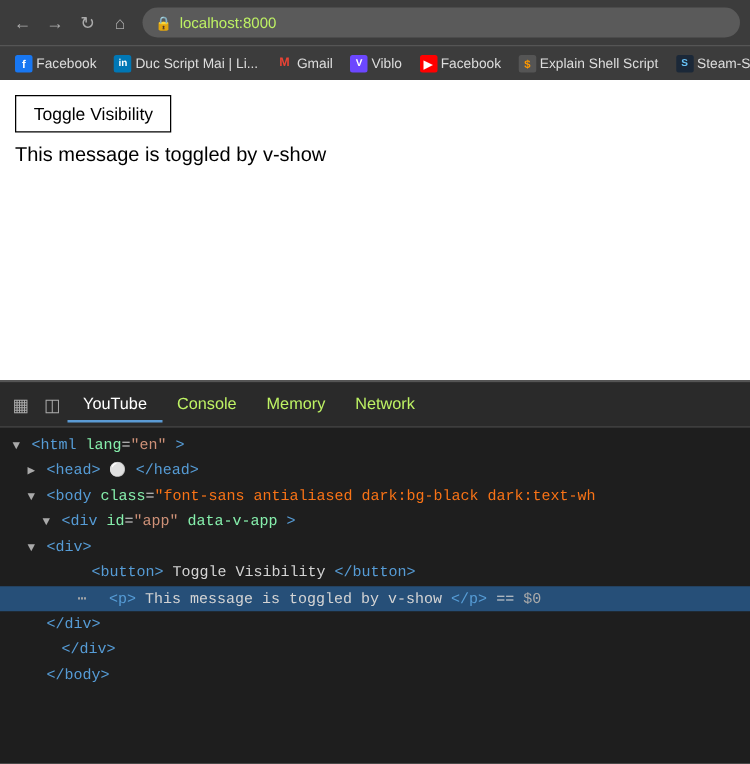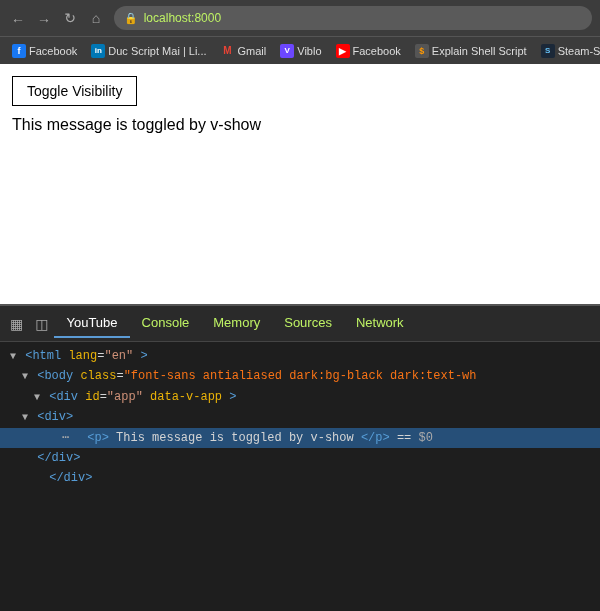--- a/index.html
+++ b/index.html
@@ -152,21 +152,21 @@
       padding: 0 8px;
       white-space: nowrap;
     }
     .dt-indent-1 { padding-left: 20px; }
     .dt-indent-2 { padding-left: 32px; }
     .dt-indent-3 { padding-left: 20px; }
     .dt-indent-4 { padding-left: 56px; }
     .dt-line.selected { background: #264f78; }
 
     .tag { color: #569cd6; }
-    .attr-name { color: #eab308; }
+    .attr-name { color: #86efac; }
     .attr-value { color: #ce9178; }
     .text-content { color: #d4d4d4; }
     .string-orange { color: #f97316; }
     .dollar { color: #aaa; }
     .equals { color: #d4d4d4; }
 
     .dt-bullet {
       display: inline-block;
       width: 10px;
       text-align: center;
@@ -244,37 +244,40 @@
     <div class="tab-item active">
       <span>YouTube</span>
     </div>
     <div class="tab-item">
       <span>Console</span>
     </div>
     <div class="tab-item">
       <span>Memory</span>
     </div>
     <div class="tab-item">
-      <span>Sources</span>
-    </div>
-    <div class="tab-item">
       <span>Network</span>
     </div>
   </div>
 
   <div class="devtools-content">
 
 
     <div class="dt-line">
       <span class="dt-bullet">▼</span>
       <span class="tag">&lt;html </span>
       <span class="attr-name">lang</span><span class="text-content">=</span><span class="attr-value">"en"</span>
       <span class="tag">&gt;</span>
     </div>
 
+    <div class="dt-line dt-indent-1">
+      <span class="dt-bullet">▶</span>
+      <span class="tag">&lt;head&gt;</span>
+      <span style="color:#999;font-size:11px;">⚪</span>
+      <span class="tag">&lt;/head&gt;</span>
+    </div>
 
     <div class="dt-line dt-indent-1">
       <span class="dt-bullet">▼</span>
       <span class="tag">&lt;body </span>
       <span class="attr-name">class</span><span class="text-content">=</span><span class="string-orange">"font-sans antialiased dark:bg-black dark:text-wh</span>
     </div>
 
     <div class="dt-line dt-indent-2">
       <span class="dt-bullet">▼</span>
       <span class="tag">&lt;div </span>
@@ -282,20 +285,26 @@
       <span class="text-content"> </span>
       <span class="attr-name">data-v-app</span>
       <span class="tag">&gt;</span>
     </div>
 
     <div class="dt-line dt-indent-3">
       <span class="dt-bullet">▼</span>
       <span class="tag">&lt;div&gt;</span>
     </div>
 
+    <div class="dt-line dt-indent-4">
+      <span class="dt-bullet">&nbsp;</span>
+      <span class="tag">&lt;button&gt;</span>
+      <span class="text-content">Toggle Visibility</span>
+      <span class="tag">&lt;/button&gt;</span>
+    </div>
 
     <div class="dt-line dt-indent-4 selected">
       <span class="more-btn">⋯</span>
       <span style="padding-left:12px;">
         <span class="tag">&lt;p&gt;</span>
         <span class="text-content">This message is toggled by v-show</span>
         <span class="tag">&lt;/p&gt;</span>
         <span class="equals"> == </span>
         <span class="dollar">$0</span>
       </span>
@@ -304,16 +313,20 @@
     <div class="dt-line dt-indent-3">
       <span class="dt-bullet">&nbsp;</span>
       <span class="tag">&lt;/div&gt;</span>
     </div>
 
     <div class="dt-line dt-indent-2">
       <span class="dt-bullet">&nbsp;</span>
       <span class="tag">&lt;/div&gt;</span>
     </div>
 
+    <div class="dt-line dt-indent-1">
+      <span class="dt-bullet">&nbsp;</span>
+      <span class="tag">&lt;/body&gt;</span>
+    </div>
 
 
   </div>
 </div>
 
 </body></html>

